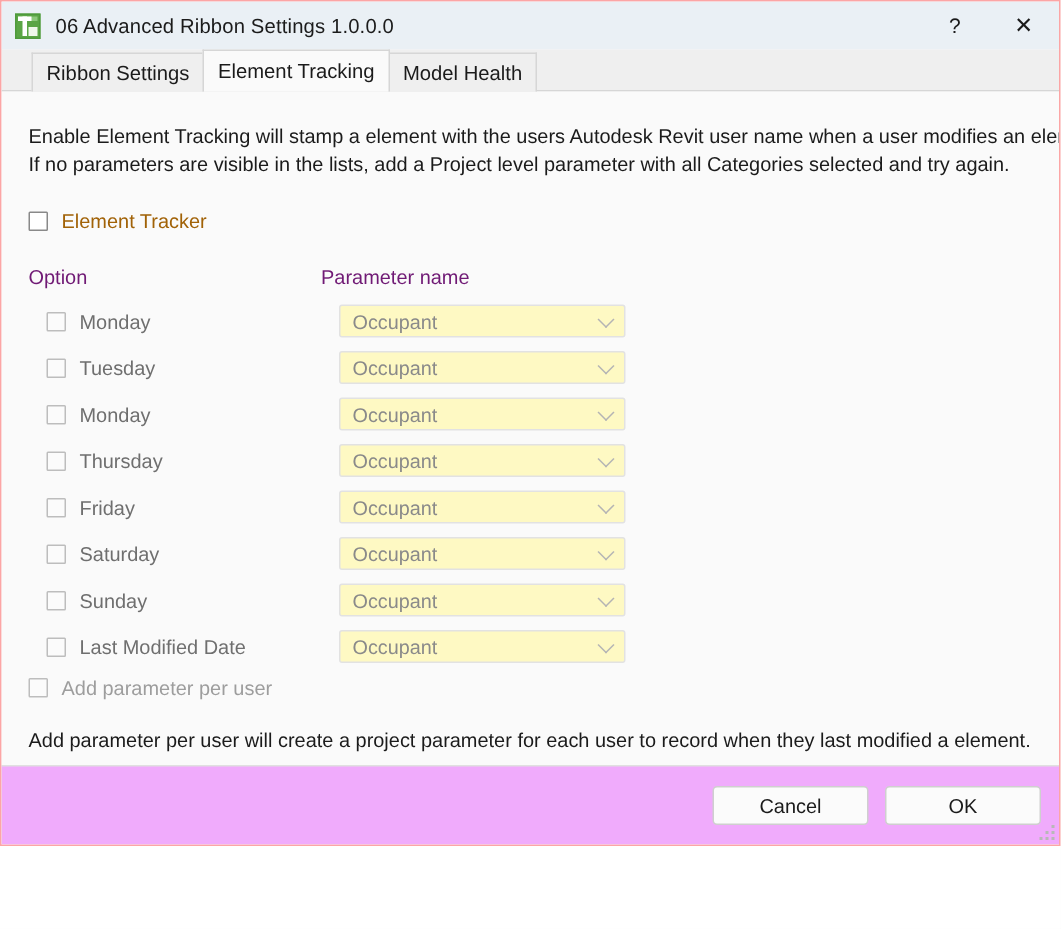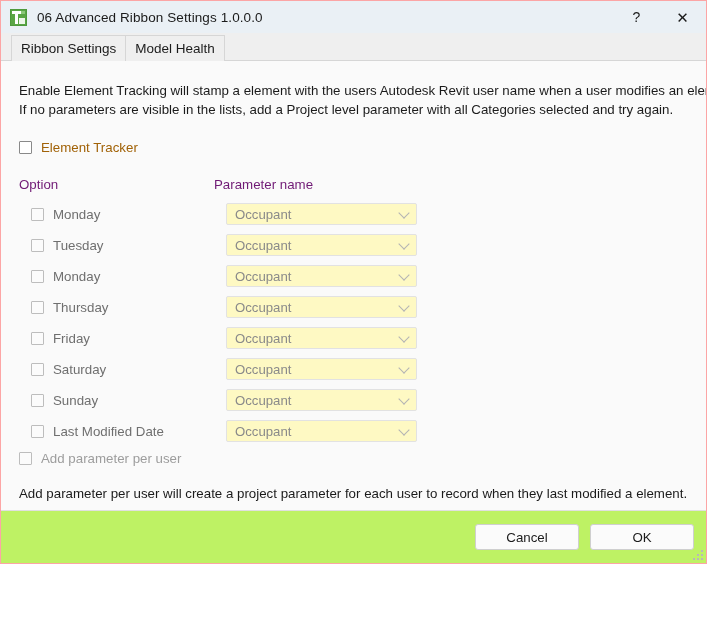--- a/index.html
+++ b/index.html
@@ -103,21 +103,21 @@
   .win-btn .xglyph { font-size: 15px; line-height: 1; }
 
   
   .tabstrip {
     position: relative;
     height: 28px;
     min-height: 28px;
     background: #efefef;
     display: flex;
     align-items: flex-end;
-    padding-left: 10px;
+    padding-left: 20px;
     box-sizing: border-box;
   }
   .tabstrip:after {
     content: "";
     position: absolute;
     left: 0; right: 0; bottom: 0;
     height: 1px;
     background: #d6d6d6;
   }
   .tab {
@@ -239,21 +239,21 @@
     font-size: 13.3px;
     color: #1b1b1b;
     white-space: nowrap;
   }
 
   
   .footer {
     position: relative;
     height: 53px;
     min-height: 53px;
-    background: #bef264;
+    background: #f0abfc;
     border-top: 1px solid #e0e0e0;
     display: flex;
     align-items: center;
     justify-content: flex-end;
     padding-right: 12px;
     box-sizing: border-box;
   }
   .btn {
     width: 104px;
     height: 26px;
@@ -300,20 +300,21 @@
     <div class="win-controls">
       <button class="win-btn">?</button>
       <button class="win-btn close">
         <span class="xglyph">✕</span>
       </button>
     </div>
   </div>
 
   <div class="tabstrip">
     <div class="tab">Ribbon Settings</div>
+    <div class="tab active">Element Tracking</div>
     <div class="tab">Model Health</div>
   </div>
 
   <div class="content">
 
     <div class="desc">
       <div>Enable Element Tracking will stamp a element with the users Autodesk Revit user name when a user modifies an element.</div>
       <div>If no parameters are visible in the lists, add a Project level parameter with all Categories selected and try again.</div>
     </div>
 

